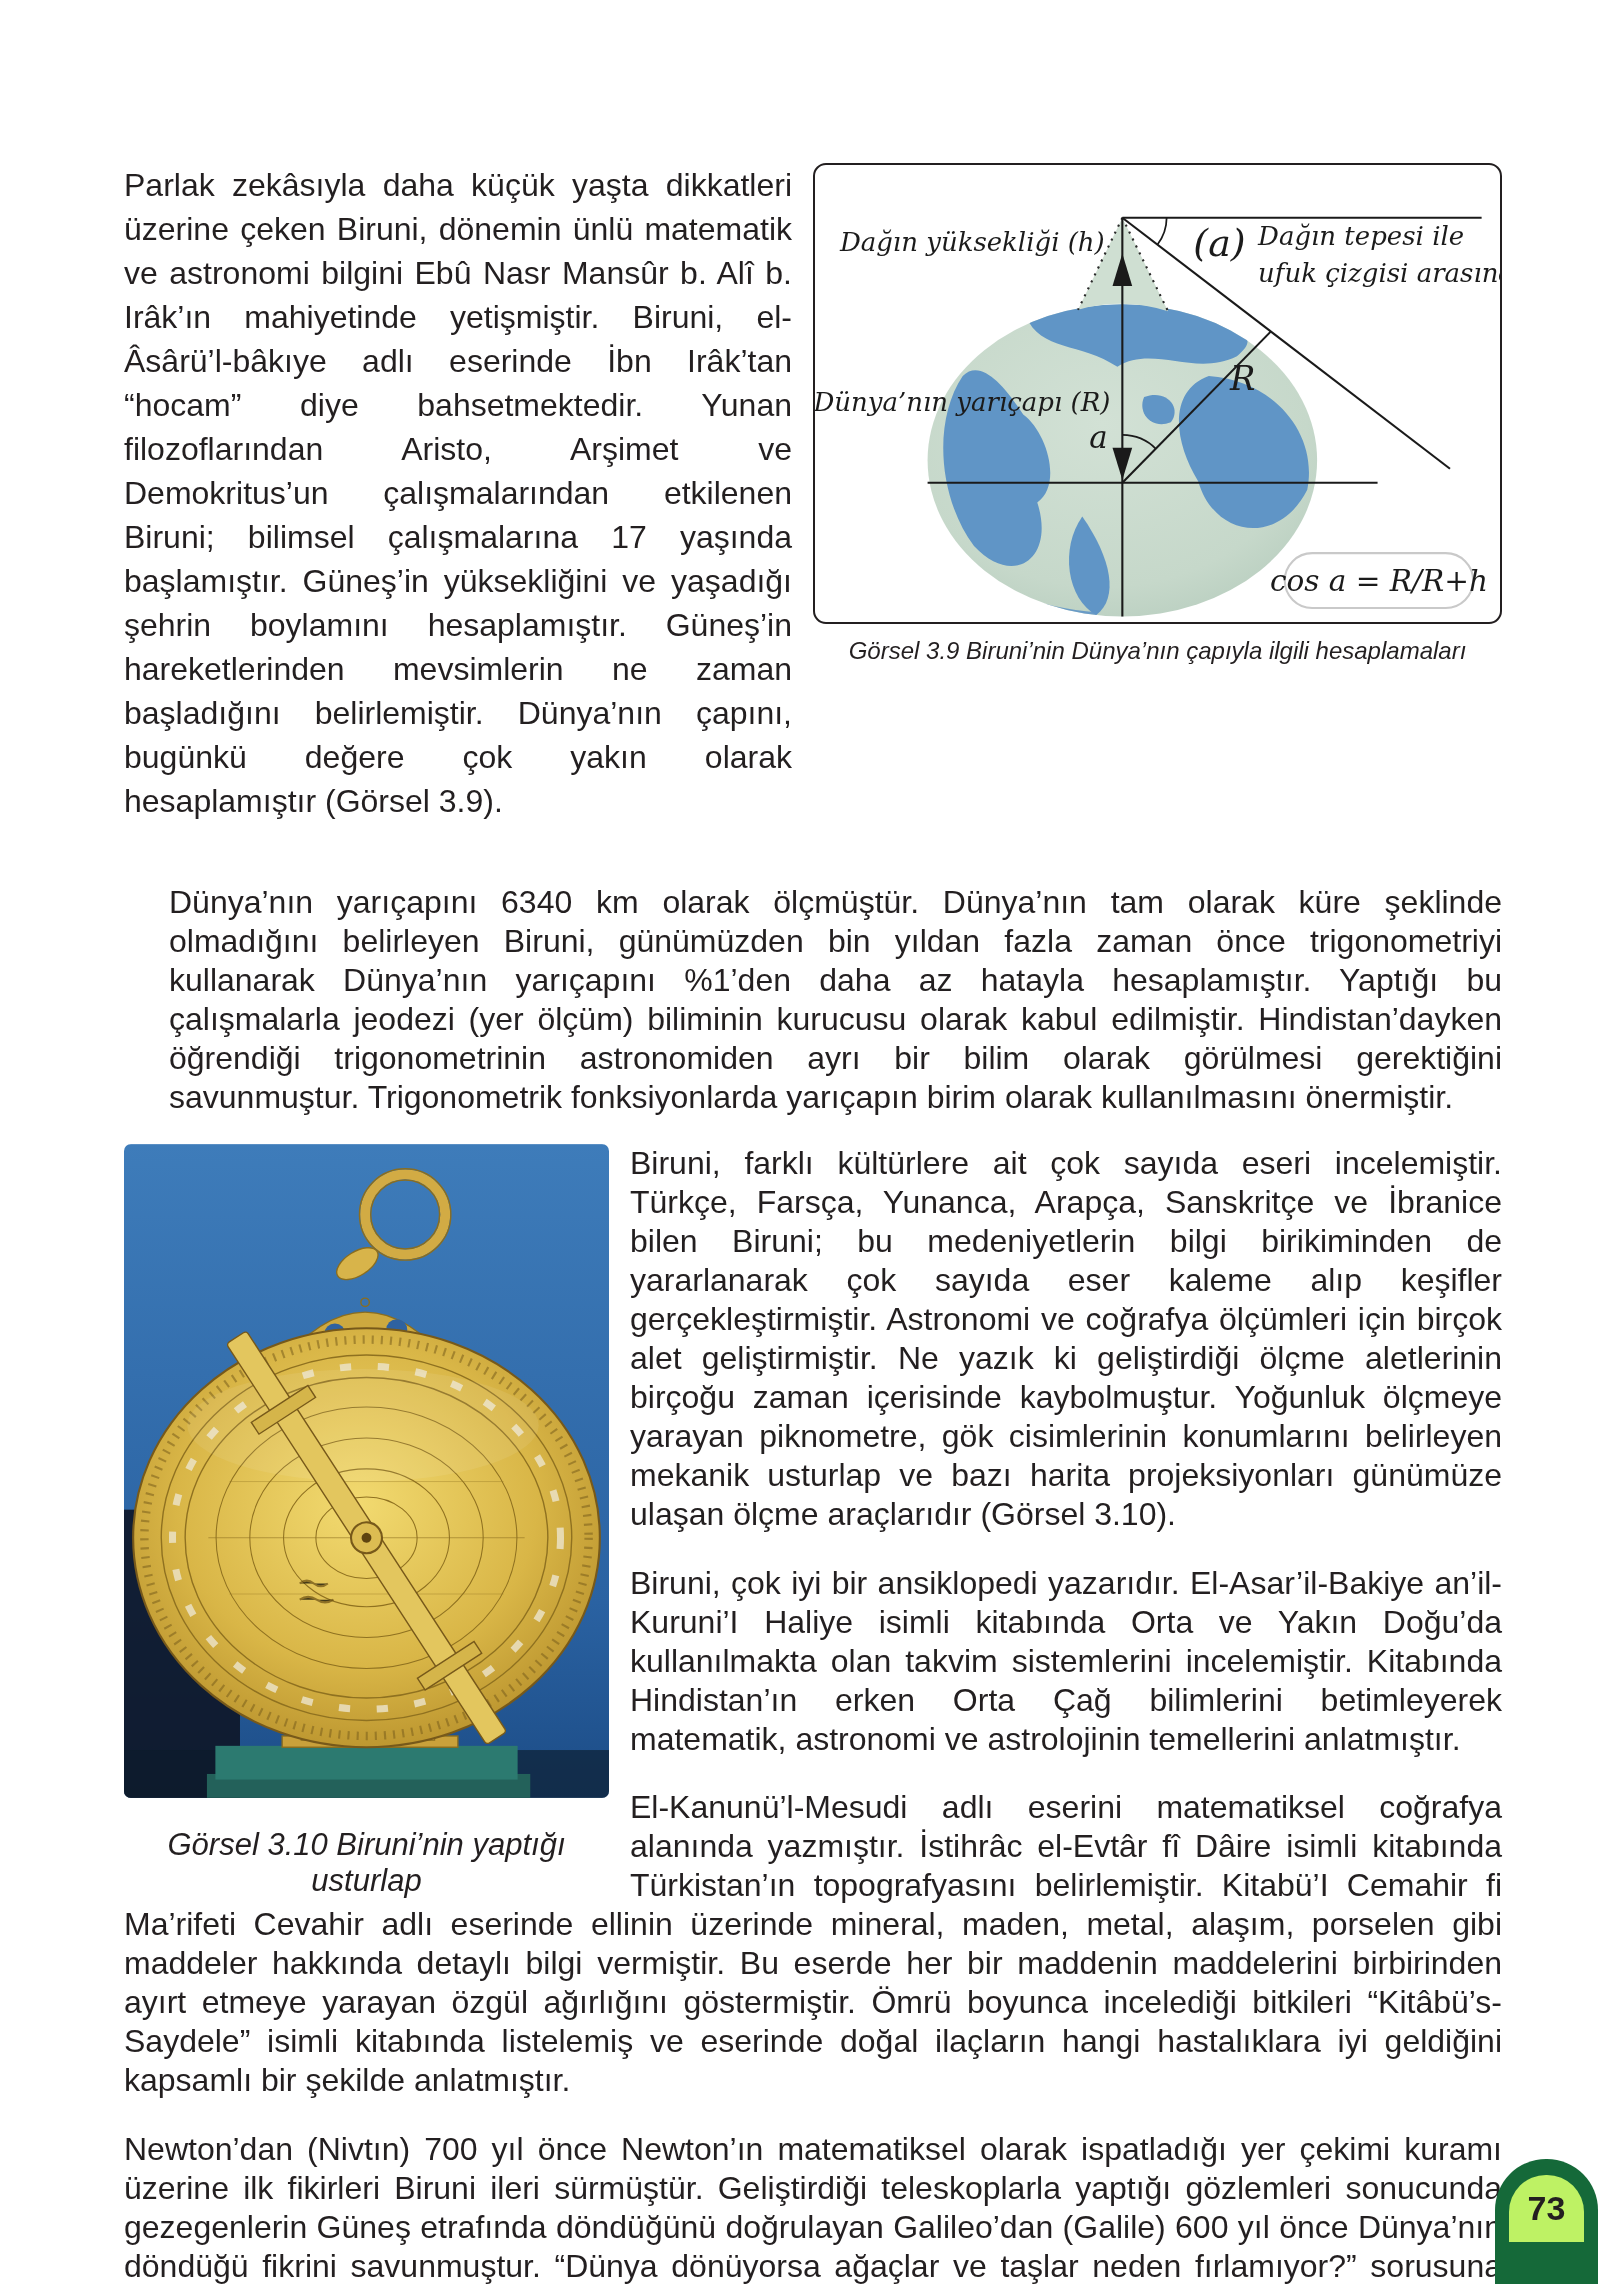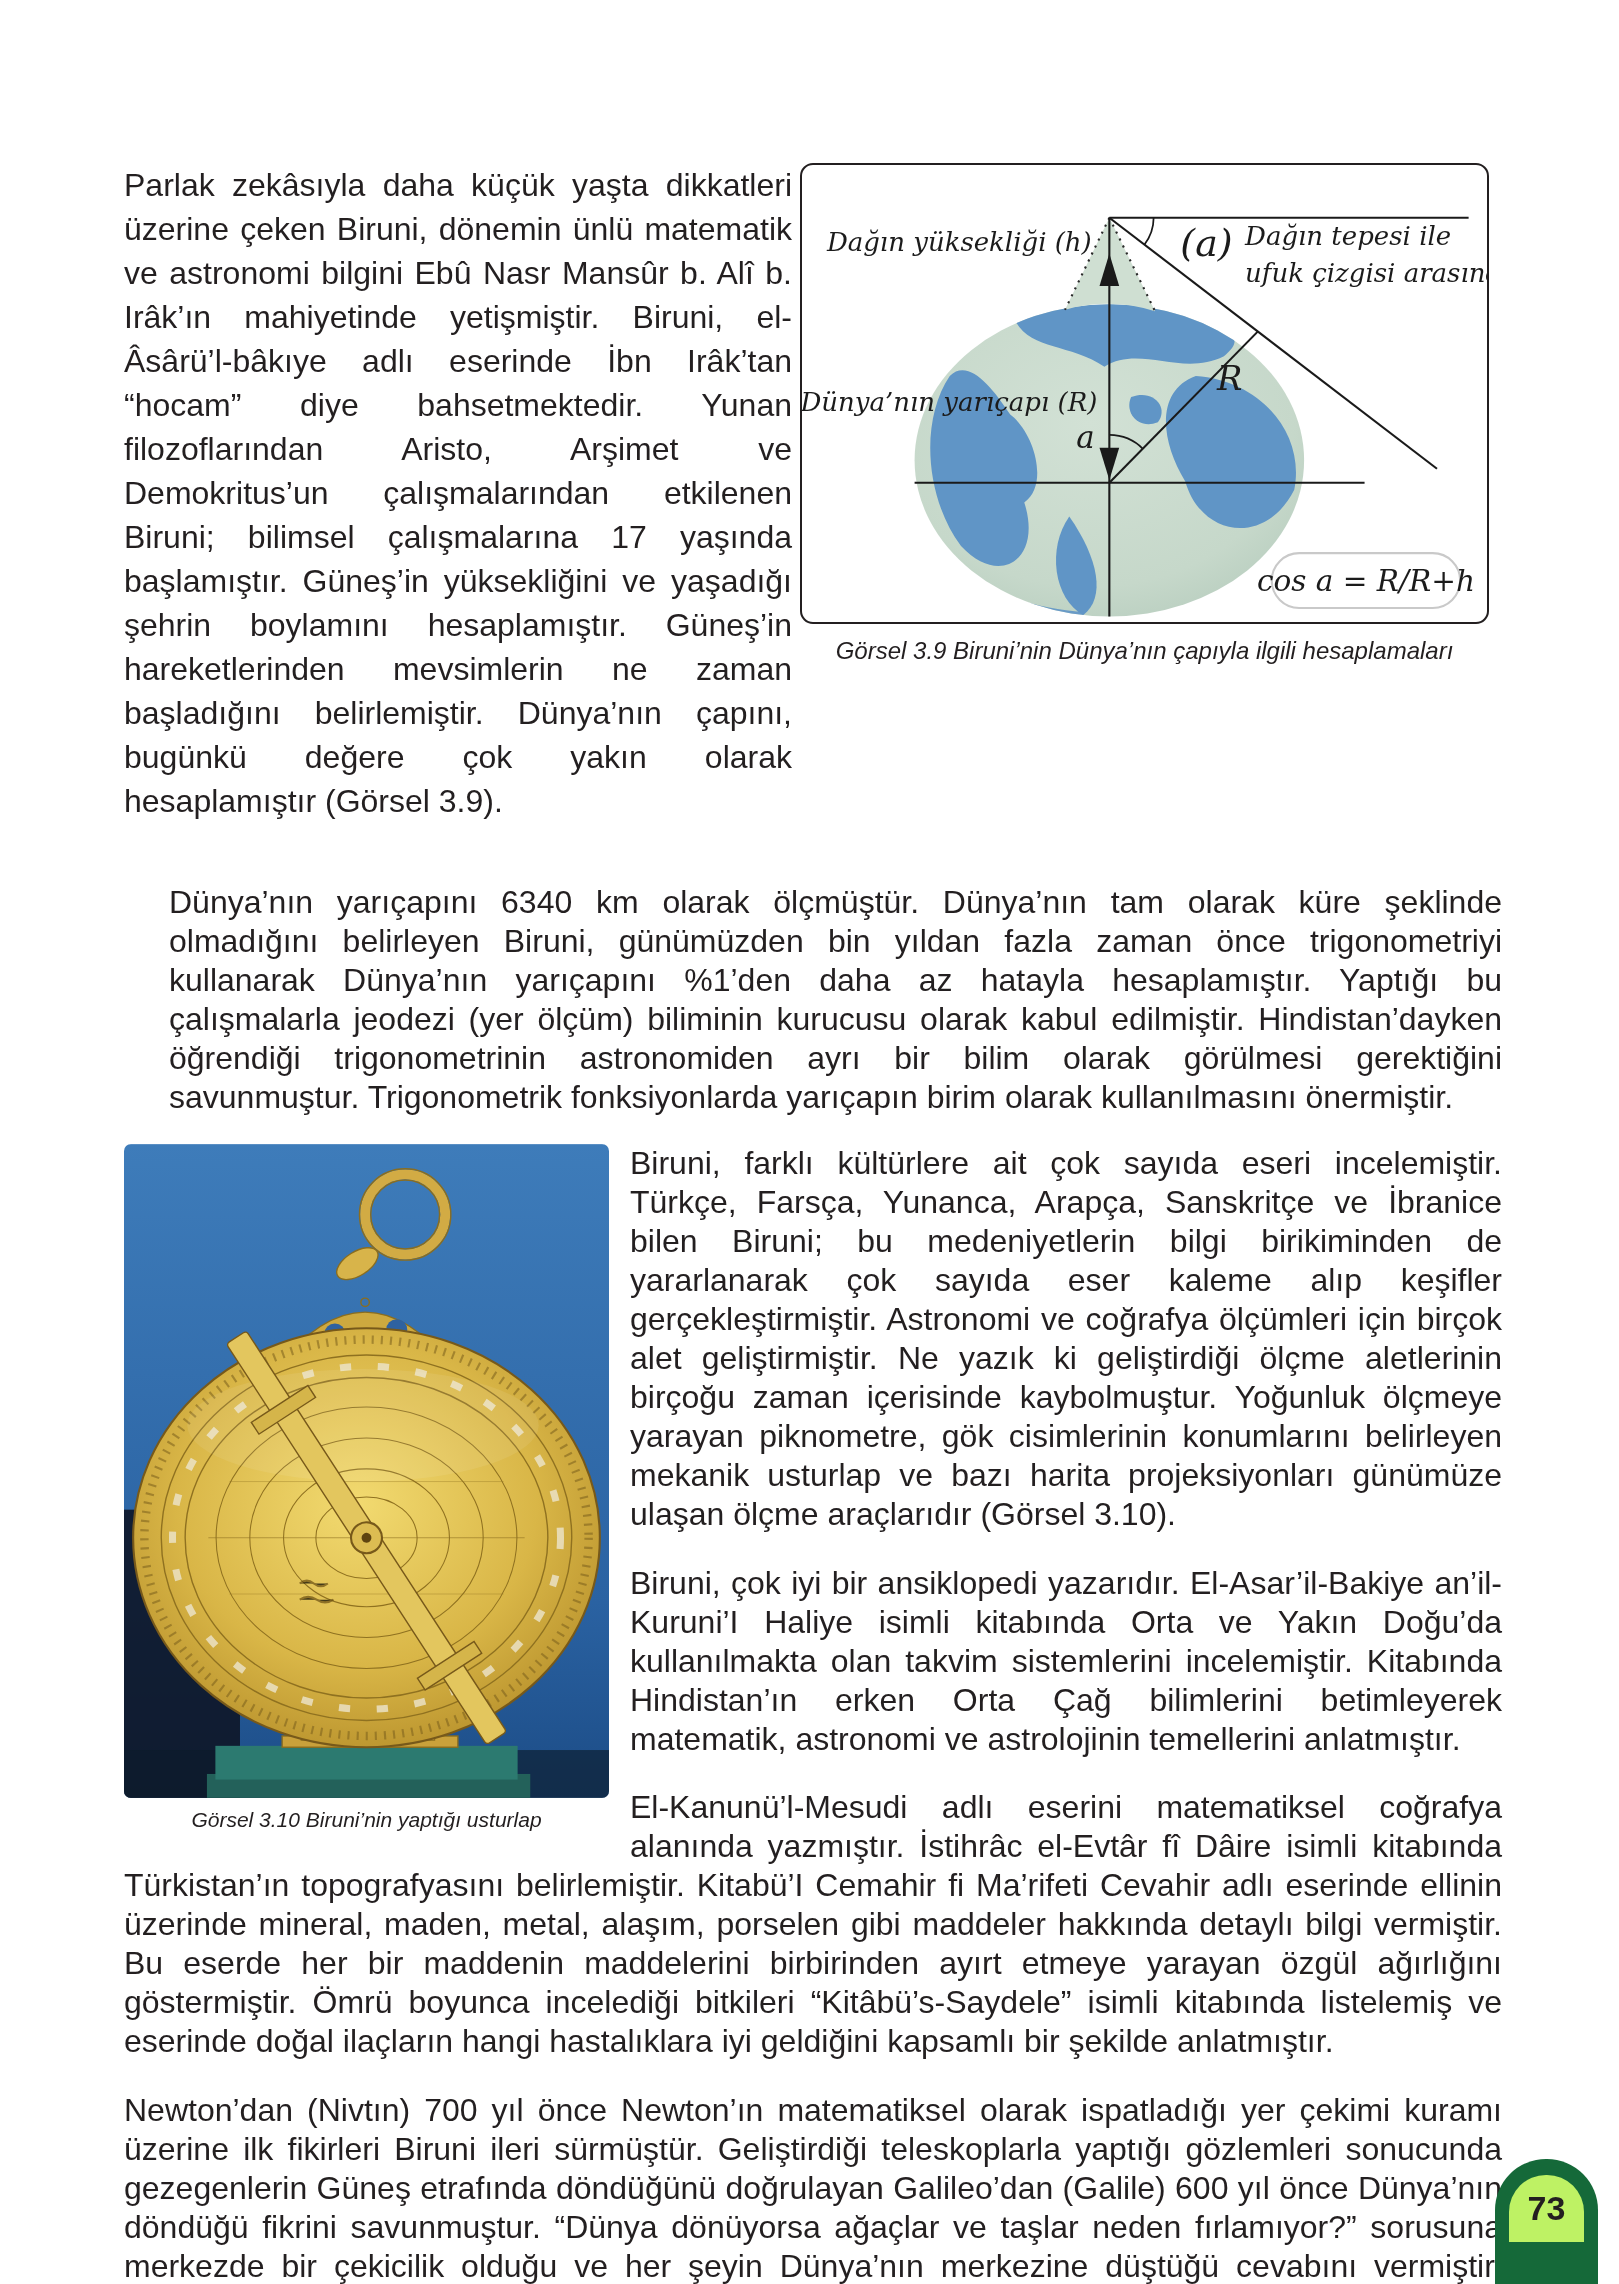--- a/index.html
+++ b/index.html
@@ -16,21 +16,21 @@
     left:124px; top:163px;
     width:1378px;
   }
   p.body-text {
     font-size:32px;
     line-height:39px;
     text-align:justify;
     color:#231f20;
   }
   
-  .row1 { display:flex; gap:8px; }
+  .row1 { display:flex; gap:21px; }
   .row1 .intro-col { width:668px; }
   .row1 .intro-col p { line-height:44px; }
   .fig39-col { width:689px; }
   .fig39-box {
     width:689px; height:461px;
     border:2.1px solid #231f20;
     border-radius:13px;
     background:#ffffff;
     overflow:hidden;
   }
@@ -45,21 +45,21 @@
   .p2 { margin-top:60px;margin-left:45px; }
   
   .section3 { margin-top:27px; }
   .fig310 {
     float:left;
     width:485px;
     margin-right:21px;
     margin-bottom:5.6px;
   }
   .fig310 svg { border-radius:7px; display:block; }
-  .fig310 .fig-caption { font-size:21px; margin-top:10px; }
+  .fig310 .fig-caption { font-size:31px; margin-top:29px; }
   .section3 p { margin-bottom:29.5px; }
   .section3 p:last-child { margin-bottom:0; }
   .clearfix { clear:both; }
   
   .page-badge {
     position:absolute;
     right:22px; bottom:0;
     width:103px; height:125px;
     background:#156939;
     border-radius:51px 51px 0 0;

